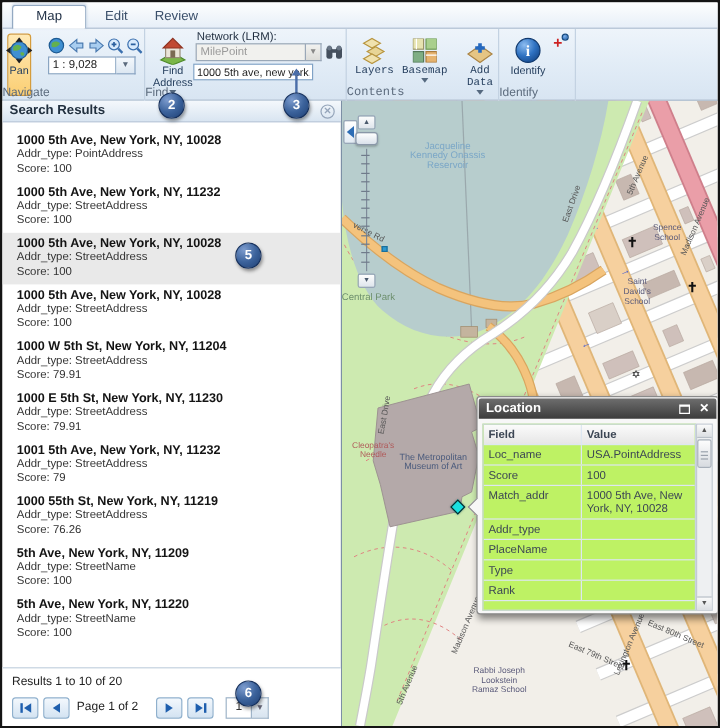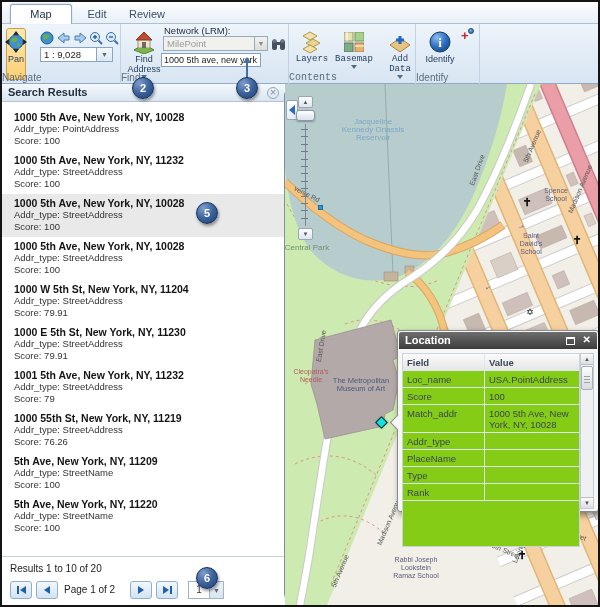--- a/index.html
+++ b/index.html
@@ -52,21 +52,21 @@
 
   #layers-btn{ left:5px; } #basemap-btn{ left:45px; width:40px; } #adddata-btn{ left:92px; width:38px; }
   #identify-btn{ left:6px; } 
   #identify-tool { position:absolute; left:44px; top:5px; width:14px; height:14px; }
   #identify-tool .plus { position:absolute; left:1px; top:1px; color:#cc2222; font-size:13px; font-weight:bold; line-height:12px;}
   #identify-tool .dot { position:absolute; right:0; top:-1px; width:6px; height:6px; border-radius:50%;
     background:radial-gradient(circle at 35% 30%, #7fb0e8, #1d5fae); border:1px solid #16497f; }
 
   
   #panel { position:absolute; left:0; top:82px; width:283px; height:521px; background:#fff;
-    border-right:1px solid #7c8fa5;border-radius:12px; }
+    border-right:1px solid #7c8fa5; }
   #panel-header { position:absolute; left:0; top:0; width:100%; height:18px;
     background:linear-gradient(#f4f8fc,#d9e5f1); border-bottom:1px solid #b4c4d6;
     font-size:11px; font-weight:bold; color:#22303f; padding:2px 6px; }
   #panel-close { position:absolute; right:5px; top:3px; width:12px; height:12px; border:1px solid #95a5ba;
     border-radius:50%; color:#95a5ba; font-size:8px; line-height:10px; text-align:center; cursor:default; }
   #results { position:absolute; left:0; top:18px; width:100%; height:454px; padding-top:6px; overflow:hidden; }
   .result { height:43px; padding:3px 12px 0; }
   .result.selected { background:#e9e9e9; }
   .r-title { font-size:10.5px; font-weight:bold; color:#141414; }
   .r-line { font-size:9.5px; color:#333; line-height:12px; }
@@ -110,21 +110,21 @@
   
   #popup { position:absolute; left:112px; top:246px; width:202px; height:182px; background:#f7f7f7;
     border:1px solid #8a8a8a; border-radius:3px; box-shadow:2px 3px 6px rgba(0,0,0,.45); z-index:30; }
   #popup-tail { position:absolute; left:-6px; top:86px; width:11px; height:11px; background:#f7f7f7;
     border-left:1px solid #8a8a8a; border-bottom:1px solid #8a8a8a; transform:rotate(45deg); }
   #popup-title { position:absolute; left:1px; top:1px; right:1px; height:17px;
     background:linear-gradient(#6e6e6e,#3c3c3c); border-radius:2px 2px 0 0; color:#fff;
     font-size:11px; font-weight:bold; padding:2px 6px; }
   #popup-max { position:absolute; right:22px; top:5px; width:9px; height:8px; border:1px solid #fff; border-top-width:2px; }
   #popup-close { position:absolute; right:6px; top:2px; color:#fff; font-size:10px; font-weight:bold; }
-  #popup-body { position:absolute; left:4px; top:22px; width:178px; height:194px; overflow:hidden; background:#84cc16;
+  #popup-body { position:absolute; left:4px; top:22px; width:178px; height:156px; overflow:hidden; background:#bef264;
     border:1px solid #c9d4e0; }
   .prow { display:flex; border-bottom:1px solid #dde7f1; }
   .prow.head { background:linear-gradient(#fbfbfb,#e6e6e6); font-weight:bold; }
   .pcell { font-size:9.5px; color:#3c4document; color:#3c4654; padding:3px 4px 2px; }
   .pcell.f { width:82px; border-right:1px solid #dde7f1; }
   .pcell.v { flex:1; }
   .prow.tall .pcell { padding-top:3px; }
   #popup-scroll { position:absolute; right:4px; top:22px; width:14px; height:156px; background:#eef0f2; border:1px solid #c4cbd3; }
   .sbtn { position:absolute; left:0; width:12px; height:11px; background:linear-gradient(#fafafa,#dcdfe3);
     border-bottom:1px solid #b9c0c8; text-align:center; font-size:6px; color:#555; line-height:10px; }

